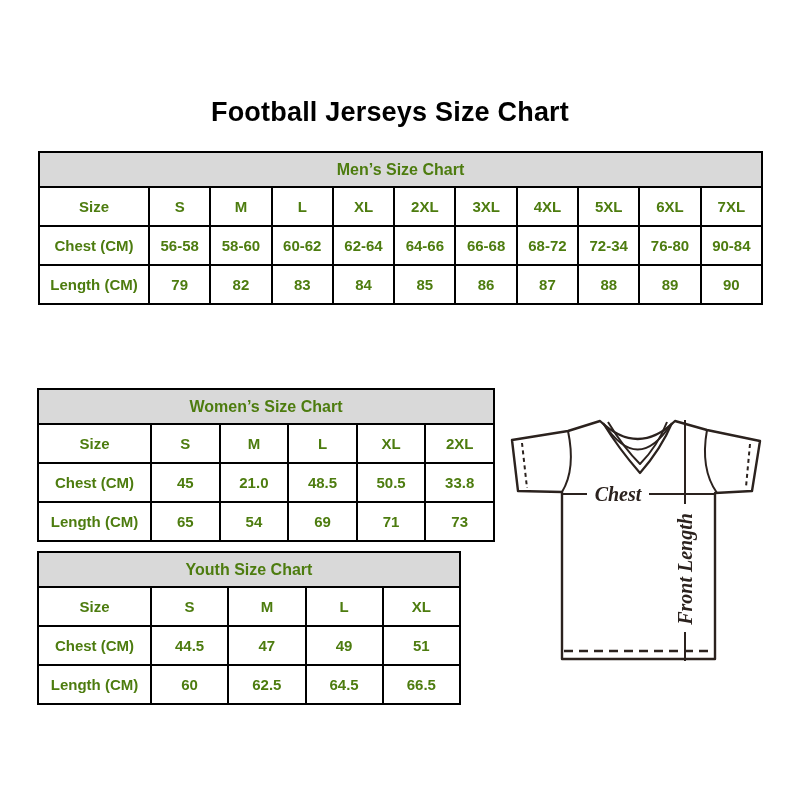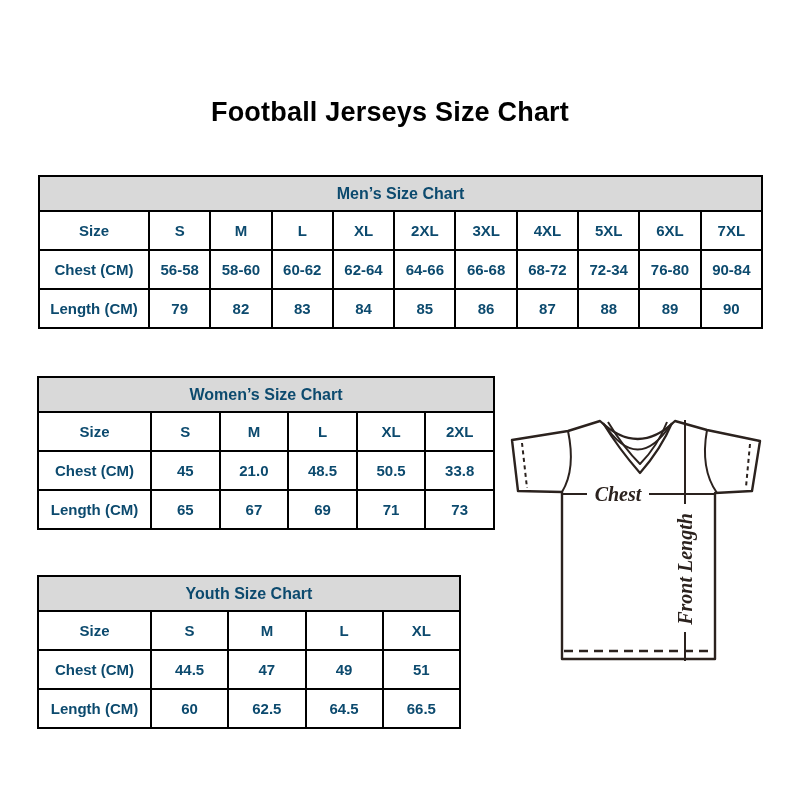--- a/index.html
+++ b/index.html
@@ -13,32 +13,32 @@
     width:800px;height:800px;position:relative;overflow:hidden;
     background:var(--page-bg);
     font-family:"Liberation Sans",sans-serif;color:#000;
   }
   #page-title{
     position:absolute;top:97px;left:0;width:780px;text-align:center;
     font-size:27px;font-weight:bold;letter-spacing:0.2px;
   }
   table.size-table{
     position:absolute;border-collapse:collapse;table-layout:fixed;
-    background:#fff;font-weight:bold;font-size:15px;color:#0c4a6e;margin-top:24px;
+    background:#fff;font-weight:bold;font-size:15px;color:#4d7c0f;
   }
   table.size-table td{
     border:2px solid var(--table-border);
     text-align:center;vertical-align:middle;
     height:37px;padding:0;overflow:hidden;white-space:nowrap;
   }
   table.size-table tr.hdr td{
     height:33px;font-size:16px;background:var(--header-bg);
   }
   #men-table{left:38px;top:151px;width:725px;}
-  #women-table{left:37px;top:352px;width:458px;padding-left:20px;}
+  #women-table{left:37px;top:388px;width:458px;padding-left:20px;}
   #youth-table{left:37px;top:551px;width:424px;}
   #jersey-wrap{position:absolute;left:503px;top:407px;width:270px;height:262px;}
   .jline{stroke:var(--drawing-line);fill:none;stroke-linejoin:round;stroke-linecap:butt;}
   .jlabel{
     font-family:"Liberation Serif",serif;font-style:italic;font-weight:bold;
     font-size:20px;fill:var(--drawing-line);
   }
 </style>
 </head>
 <body>
@@ -130,21 +130,21 @@
         <td>Chest (CM)</td>
         <td>45</td>
         <td>21.0</td>
         <td>48.5</td>
         <td>50.5</td>
         <td>33.8</td>
       </tr>
       <tr>
         <td>Length (CM)</td>
         <td>65</td>
-        <td>67</td>
+        <td>54</td>
         <td>69</td>
         <td>71</td>
         <td>73</td>
       </tr>
     </tbody>
   </table>
 
 <table id="youth-table" class="size-table">
   <colgroup>
       <col style="width: 113px;">

